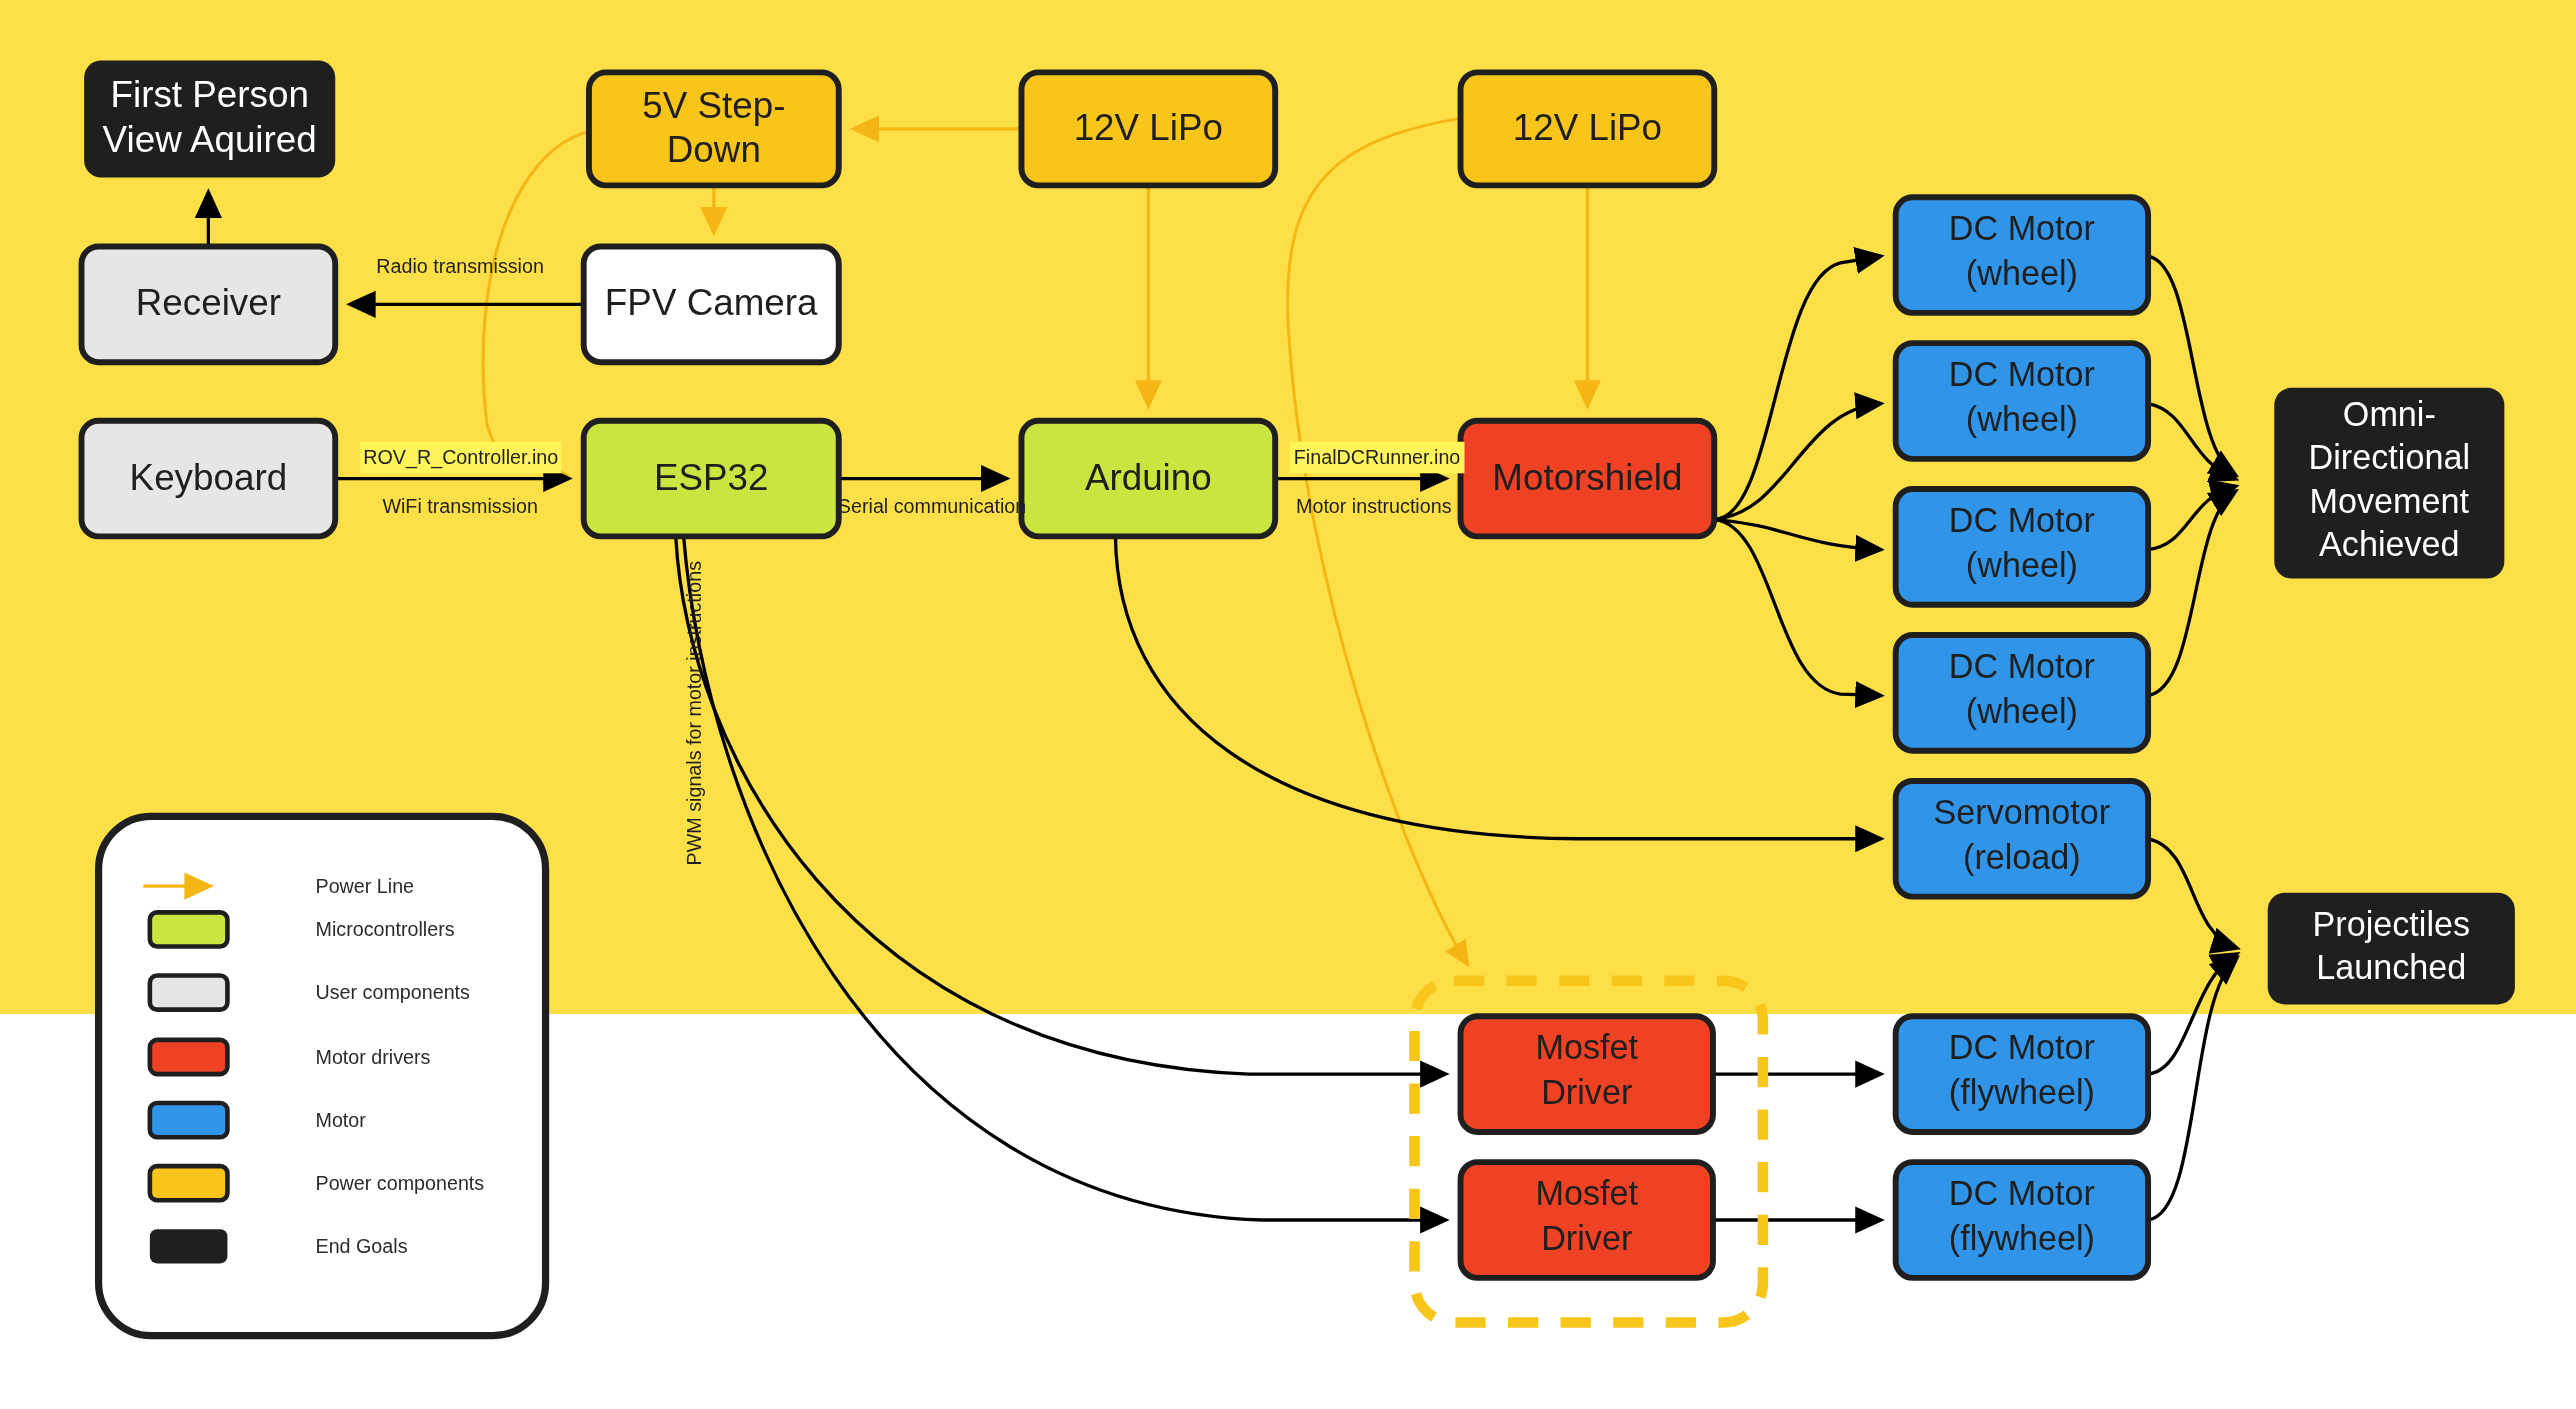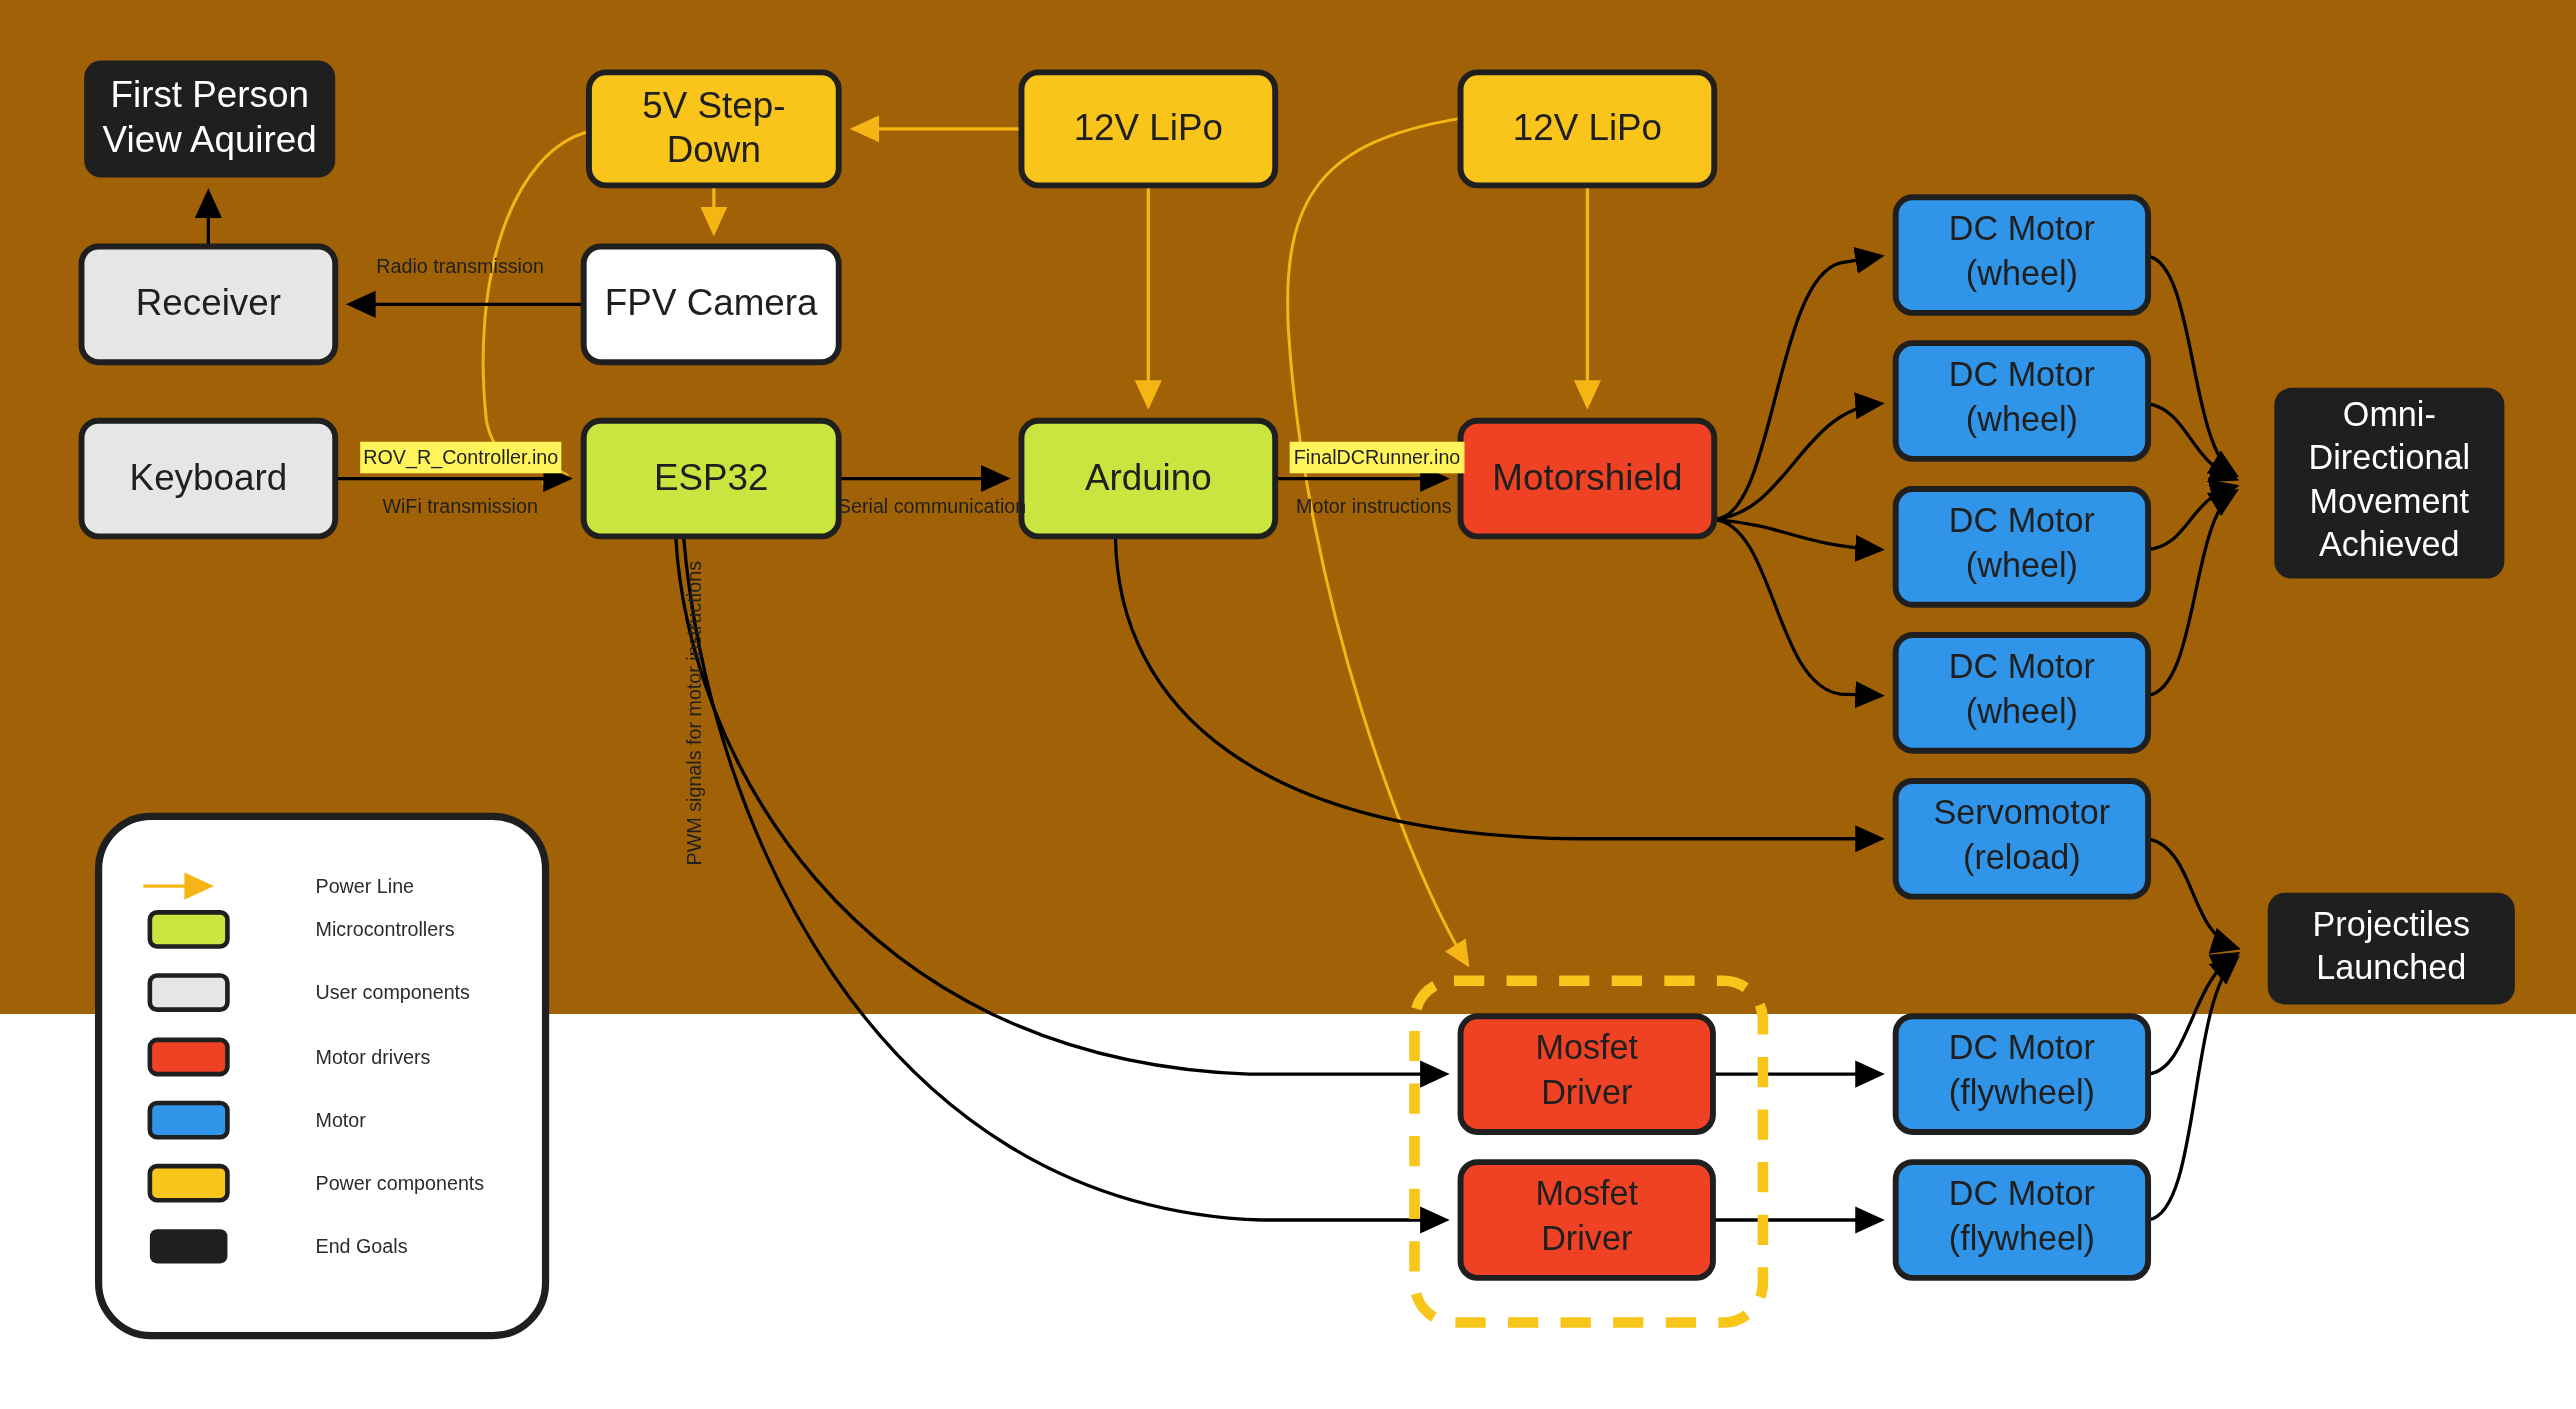--- a/index.html
+++ b/index.html
@@ -1,17 +1,17 @@
 <!DOCTYPE html>
 <html style="font-size:10.5px"><head>
 <meta charset="utf-8">
 <style>
   html,body{margin:0;padding:0;background:#ffffff;}
   body{width:2576px;height:1410px;font-family:"Liberation Sans",sans-serif;overflow:hidden;}
-  #stage{position:relative;width:2576px;height:1014px;background:#a16207;}
+  #stage{position:relative;width:2576px;height:1014px;background:#fde047;}
   svg.diagram{position:absolute;left:0;top:0;width:2576px;height:1410px;display:block;}
 
   .node-rect{stroke:#1f1f1f;stroke-width:9;}
   .node-rect.nostroke{stroke:none;}
   .node-label{font-family:"Liberation Sans",sans-serif;text-anchor:middle;dominant-baseline:middle;}
 
   .edge{fill:none;stroke:#000000;stroke-width:5;}
   .edge-power{fill:none;stroke:#F5B615;stroke-width:5;}
   .edge-power-thin{fill:none;stroke:#F5B615;stroke-width:4.5;}
   .group-dash{fill:none;stroke:#F8C51B;stroke-width:16;stroke-dasharray:46 34;stroke-linecap:butt;}

